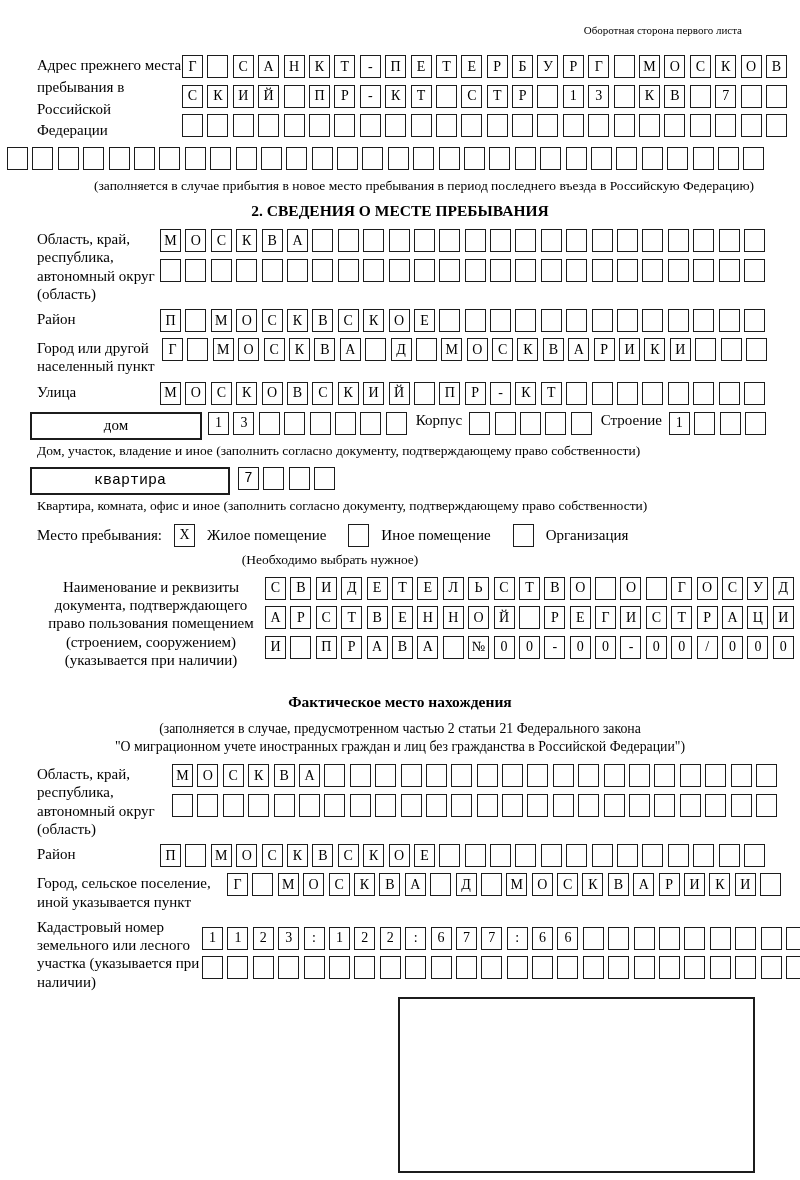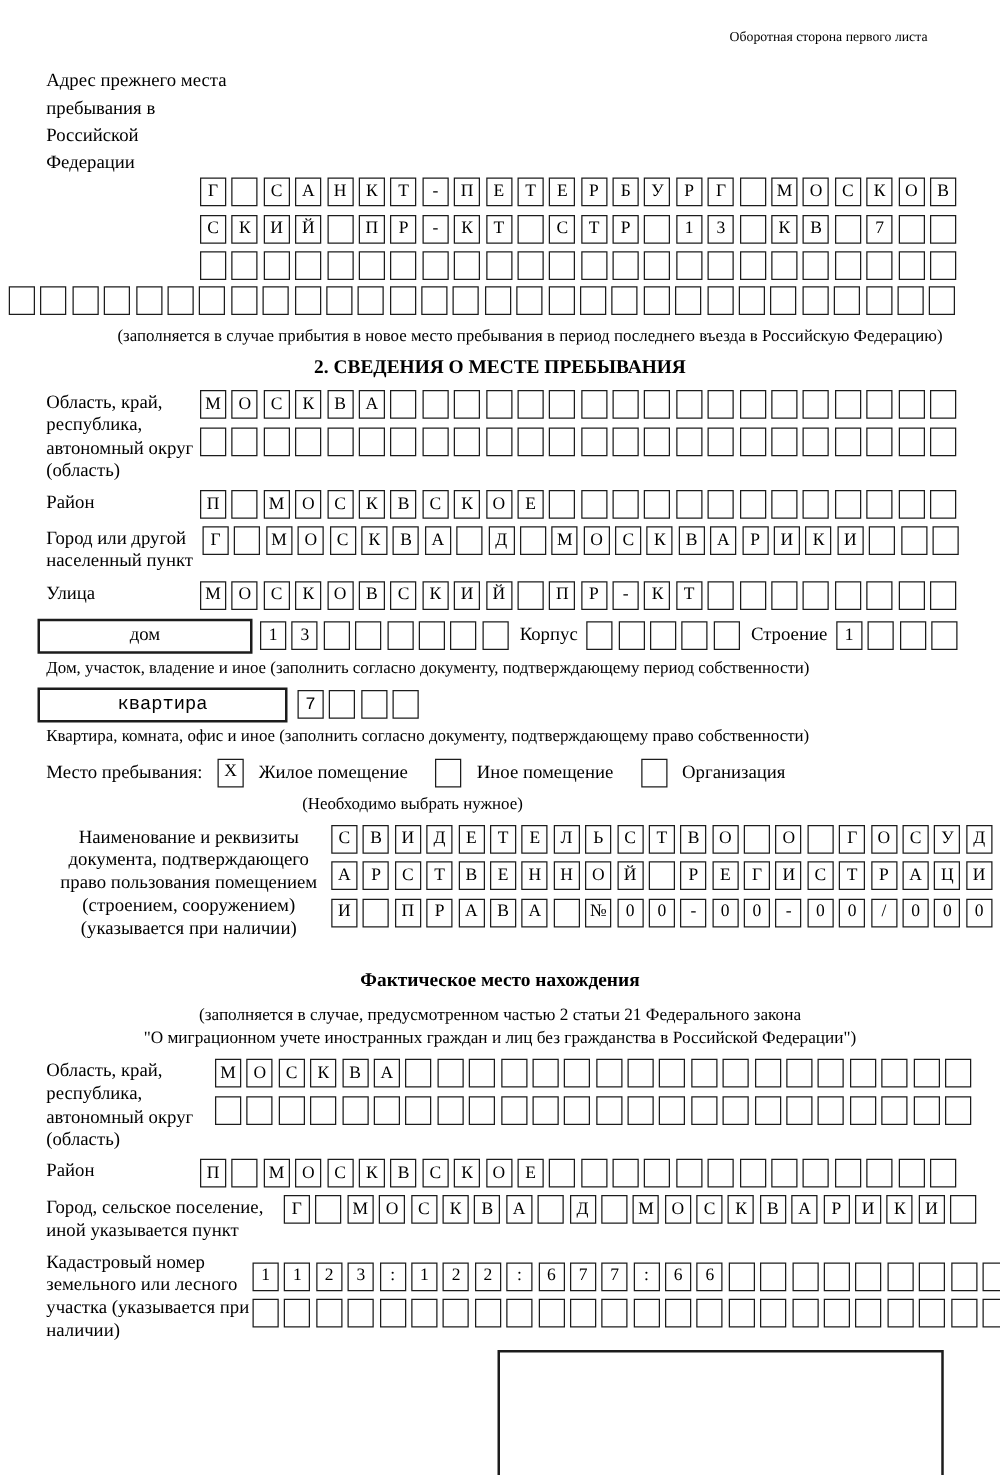--- a/index.html
+++ b/index.html
@@ -12,32 +12,32 @@
 
   .grid { display:inline-flex; gap:4.4px; }
   .cell { width:21px; height:23px; flex:none; border:1.8px solid #1c1c1c;
           display:inline-flex; align-items:center; justify-content:center;
           font-size:14px; line-height:1; background:#fff; }
 
   .field-row { display:flex; align-items:flex-start; margin:0 35px 6px 37px; width:728px; }
   .field-label { flex:none; line-height:1.22; padding-top:1px; }
   .rows-col { margin-left:auto; display:flex; flex-direction:column; gap:6.5px; }
 
-  .addr-block { display:flex; margin:19px 35px 0 37px; width:728px;flex-direction:column; }
+  .addr-block { display:flex; margin:19px 35px 0 37px; width:728px; }
   .addr-label { flex:none; width:145px; line-height:1.45; }
   .full-row { margin:5px 35px 0 7px; }
   .note-center { text-align:center; font-size:13.5px; margin-top:4px;padding-left:48px; }
   .note-left { font-size:13.5px; margin:3px 35px 3px 37px; }
 
   .sec-title { text-align:center; font-weight:bold; font-size:15.5px; margin:8px 0 9px 0; }
 
   .w118 { width:118px; } .w125 { width:125px; } .w60 { width:60px; }
   .w135 { width:135px; } .w190 { width:190px; } .w165 { width:165px; } .w228 { width:228px;text-align:center; }
 
-  .house-row { display:flex; align-items:center; margin:7px 35px 0 30px; width:735px; }
+  .house-row { display:flex; margin:7px 35px 0 30px; width:735px; }
   .label-box { border:2px solid #1c1c1c; height:28px; display:flex; align-items:center;
                justify-content:center; flex:none; background:#fff; }
   .box-dom { width:172px; margin-right:6px; }
   .box-kv  { width:200px; margin-right:8px; }
   .inline-label { margin:0 7px 0 9px; }
 
   .stay-row { display:flex; align-items:center; margin:10px 35px 0 37px; }
   .stay-row .cell { margin:0 12px; }
   .stay-row .opt { margin-right:10px; }
   .choose-note { width:660px; text-align:center; font-size:13.5px; margin-top:5px; }
@@ -356,21 +356,21 @@
         <span class="cell"></span>
       </div>
     <span class="inline-label">Строение</span>
     <div class="grid">
         <span class="cell">1</span>
         <span class="cell"></span>
         <span class="cell"></span>
         <span class="cell"></span>
       </div>
   </div>
-  <div class="note-left">Дом, участок, владение и иное (заполнить согласно документу, подтверждающему период собственности)</div>
+  <div class="note-left">Дом, участок, владение и иное (заполнить согласно документу, подтверждающему право собственности)</div>
 
   
   <div class="house-row" style="margin-top:8px;font-family:Liberation Mono, monospace;">
     <div class="label-box box-kv">квартира</div>
     <div class="grid">
         <span class="cell">7</span>
         <span class="cell"></span>
         <span class="cell"></span>
         <span class="cell"></span>
       </div>

